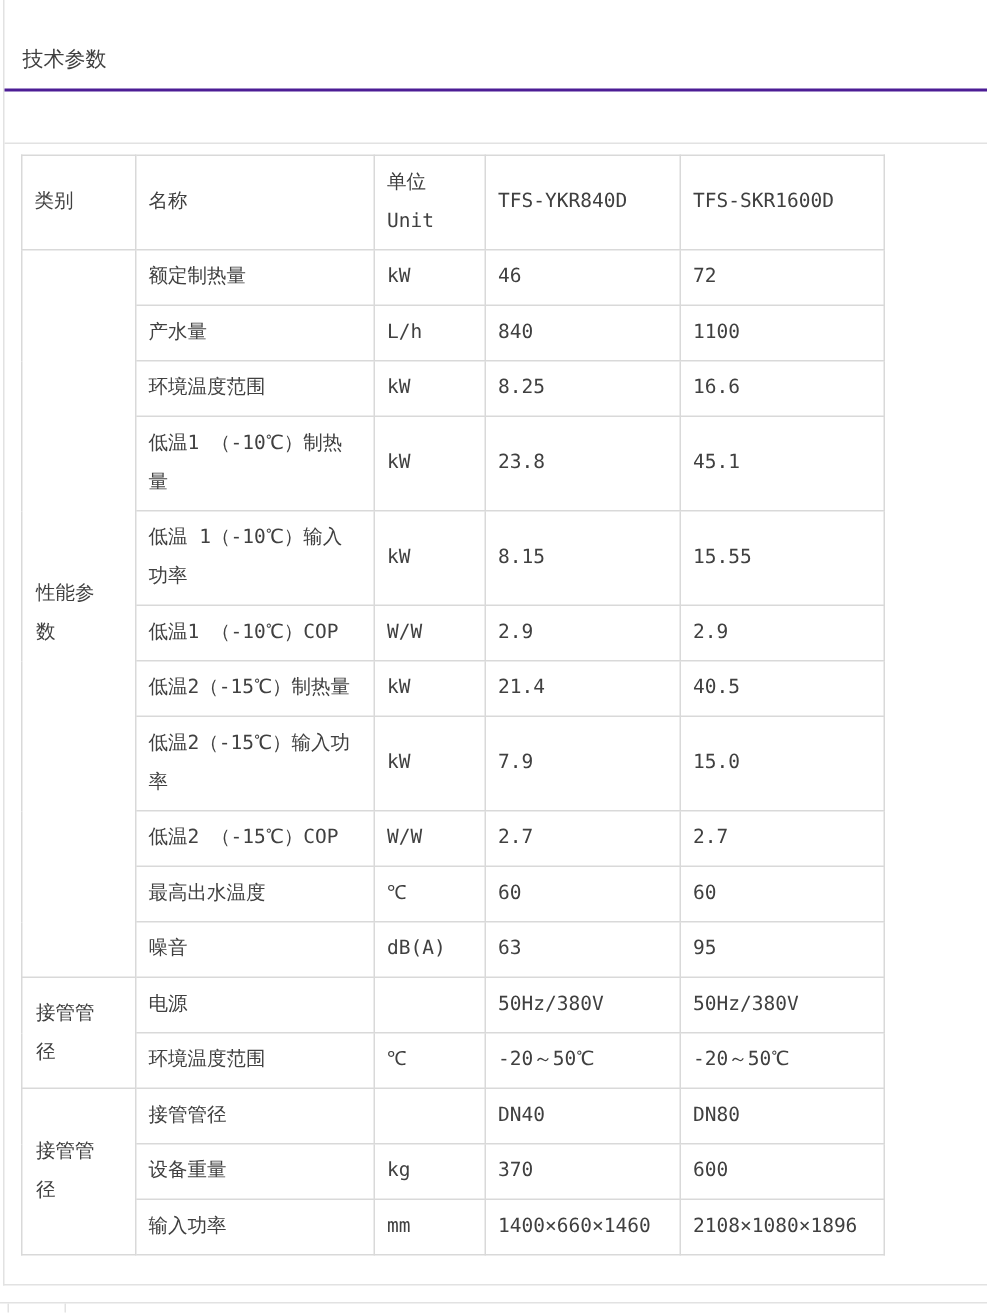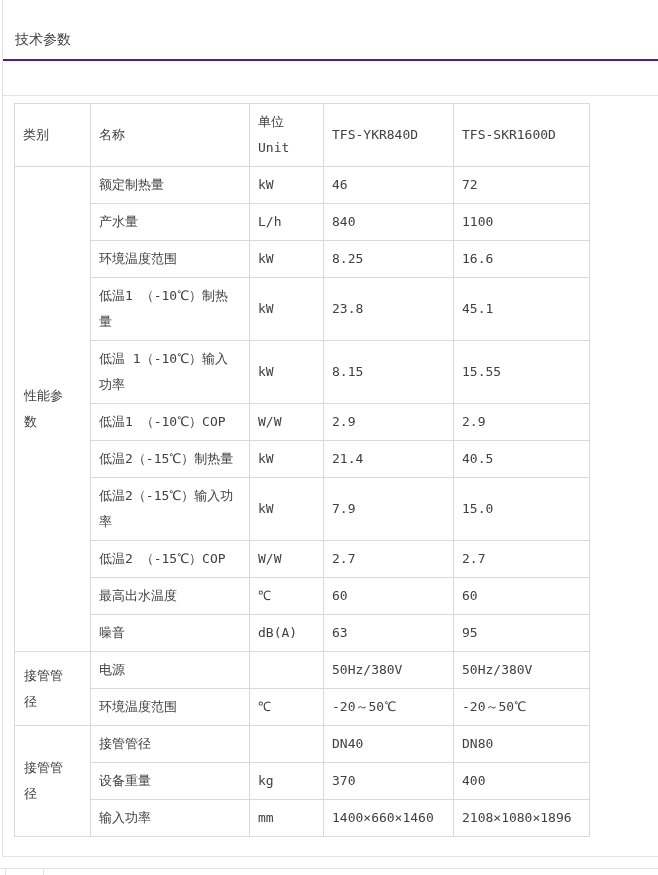--- a/index.html
+++ b/index.html
@@ -199,21 +199,21 @@
             <td class="cat" rowspan="3">接管管径</td>
             <td class="cell-single">接管管径</td>
             <td class="cell-single"></td>
             <td class="cell-single">DN40</td>
             <td class="cell-single">DN80</td>
           </tr>
           <tr>
             <td class="cell-single">设备重量</td>
             <td class="cell-single">kg</td>
             <td class="cell-single">370</td>
-            <td class="cell-single">400</td>
+            <td class="cell-single">600</td>
           </tr>
           <tr>
             <td class="cell-single">输入功率</td>
             <td class="cell-single">mm</td>
             <td class="cell-single">1400×660×1460</td>
             <td class="cell-single">2108×1080×1896</td>
           </tr>
         </tbody>
       </table>
     </div>

